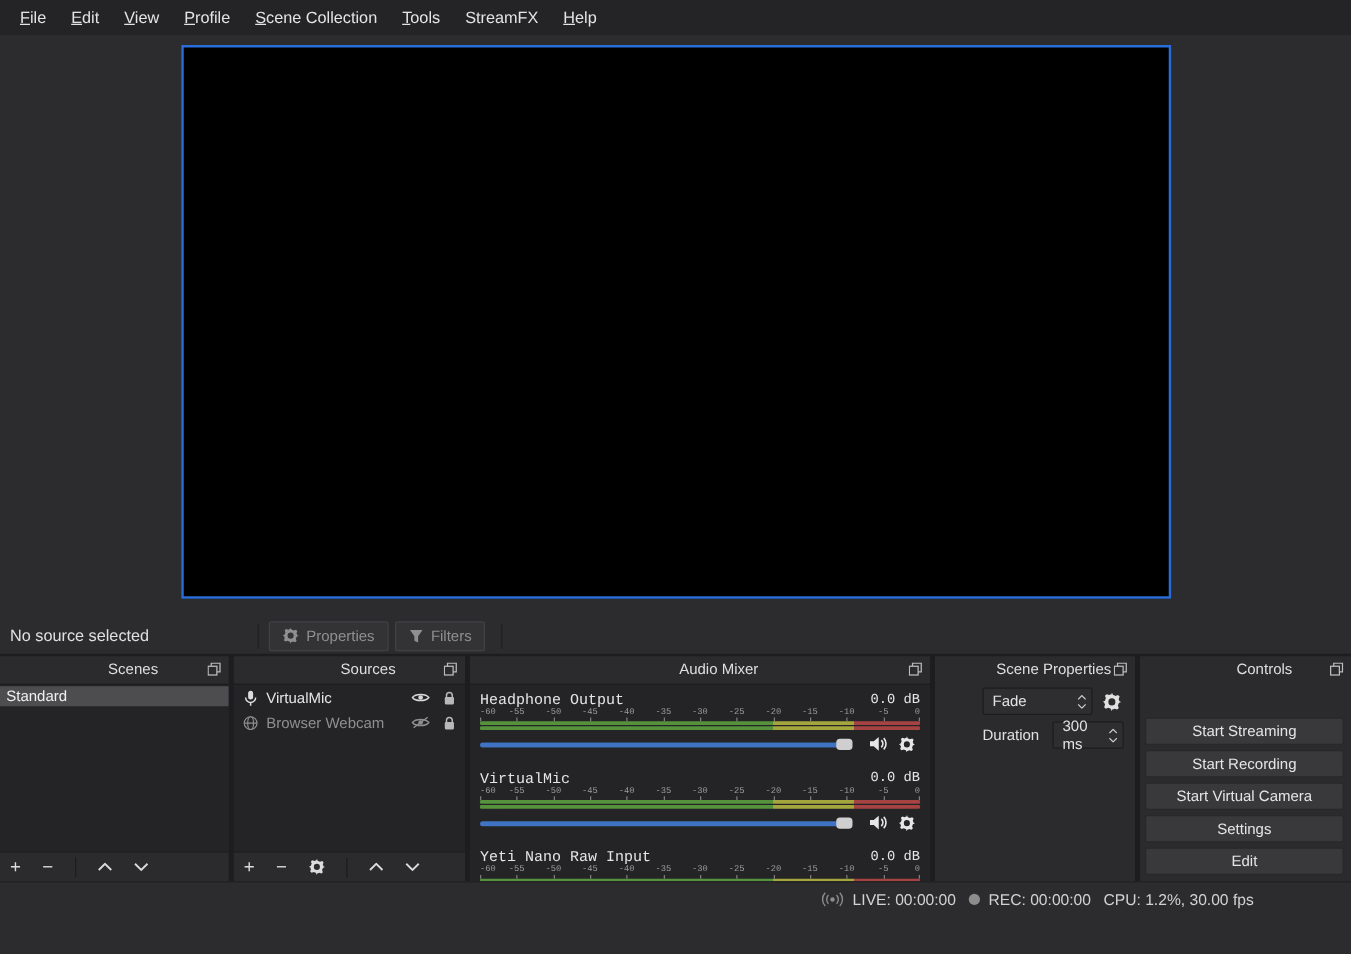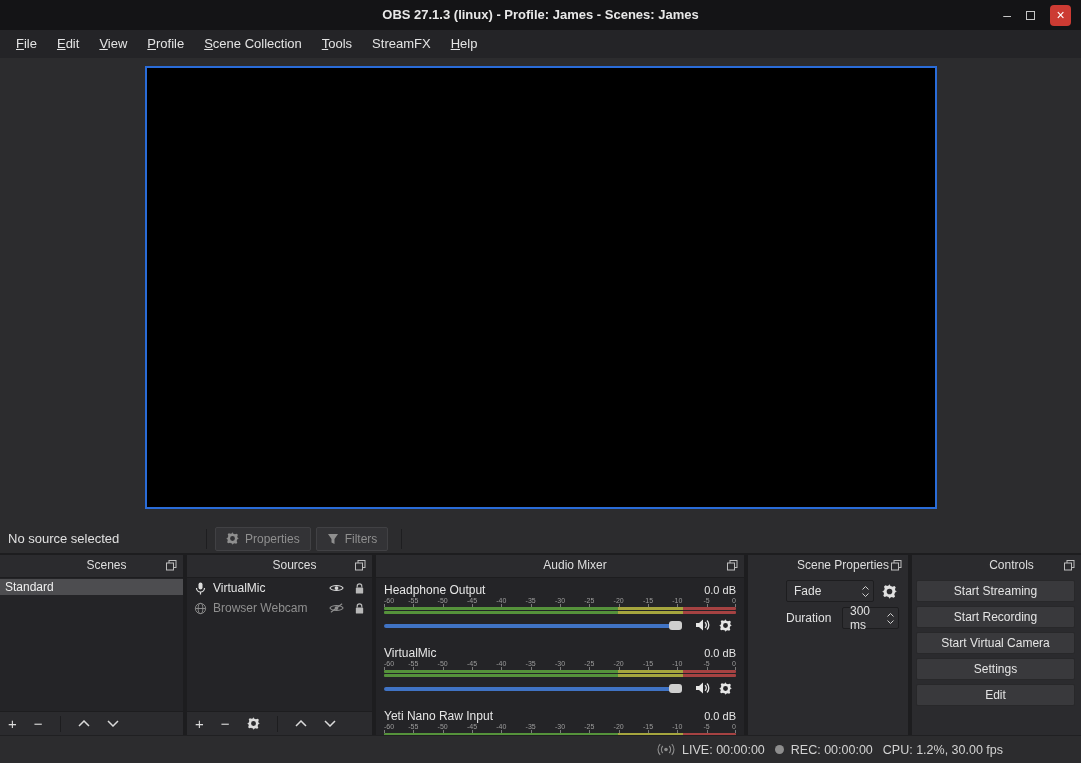--- a/index.html
+++ b/index.html
@@ -53,21 +53,21 @@
   
   .scene-row { height:16px; line-height:16px; padding-left:5px; font-size:12px; color:#f0f0f0; margin-top:1px; }
   .scene-row.selected { background:var(--selection-gray,#4d4d50); }
   .source-row { height:20px; display:flex; align-items:center; gap:6px; padding-left:6px; font-size:12px; color:#e4e4e4; }
   .source-row.dim { color:#8f8f8f; }
   .row-icons { margin-left:auto; display:flex; gap:10px; padding-right:7px; align-items:center; color:#c8c8c8; }
   .src-icon { width:14px; display:flex; justify-content:center; color:#dcdcdc; }
   .source-row.dim .src-icon { color:#8f8f8f; }
 
   
-  .mixer-body { padding:4px 8px 0 8px; }
+  .mixer-body { padding:4px 8px 0 8px;font-family:Liberation Mono, monospace; }
   .channel { height:51px; margin-bottom:12px; }
   .ch-head { height:15px; display:flex; justify-content:space-between; align-items:center; }
   .ch-name { font-size:12px; color:#e6e6e6; }
   .ch-db { font-size:11px; color:#e6e6e6; }
   .ch-scale { position:relative; height:10px; }
   .tick-label { position:absolute; top:0; font-size:7px; line-height:7px; color:#9c9c9c; transform:translateX(-50%); }
   .tick-label.first { transform:none; }
   .tick-label.last { transform:translateX(-100%); }
   .tick-mark { position:absolute; bottom:0; width:1px; height:3px; background:#7c7c7c; }
   .ch-meter { height:8px; margin-bottom:2px; }
@@ -87,48 +87,38 @@
   
   .trans-body { padding:3px 9px 0 5px; }
   .trans-row { display:flex; align-items:center; height:22px; margin-bottom:5px;margin-left:33px; }
   .combo, .spinbox { flex:1; height:22px; display:flex; align-items:center; background:#2e2e31;
                      border:1px solid #1d1d1f; border-radius:2px; padding:0 4px 0 7px; font-size:12px; color:#e2e2e2; }
   .arrows { margin-left:auto; display:flex; flex-direction:column; gap:3px; align-items:center; color:#cfcfcf; }
   .gear-btn { width:20px; margin-left:5px; display:flex; justify-content:center; color:#e0e0e0; }
   .dur-label { width:56px; font-size:12px; color:#e0e0e0; flex:none; }
 
   
-  .controls-body { padding:3px 6px 0 4px; }
+  .controls-body { padding:3px 6px 0 4px;margin-top:24px; }
   .ctl-btn { width:100%; height:22px; margin-bottom:4px; background:#39393c; border:1px solid #28282a;
              border-radius:2px; color:#e4e4e4; font-size:12px; display:flex; align-items:center; justify-content:center;
              font-family:inherit; }
 
   
   .statusbar { height:28px; flex:none; border-top:1px solid #202022; display:flex; align-items:center;
                justify-content:flex-end; gap:10px; padding-right:78px; font-size:12.5px; color:#d2d2d2; }
   .status-item { display:flex; align-items:center; gap:7px; }
   .rec-dot { width:9px; height:9px; border-radius:50%; background:#8d8d8d; display:inline-block; }
   .live-icon { color:#8d8d8d; line-height:0; }
   svg { display:block; }
 </style>
 </head>
 <body>
 
 <div class="window">
 
-  <header class="titlebar">
-    <div class="title">OBS 27.1.3 (linux) - Profile: James - Scenes: James</div>
-    <div class="win-btns">
-      <span class="win-min">–</span>
-      <span class="win-max">
-          <span class="max-square"></span>
-        </span>
-      <span class="win-close">×</span>
-    </div>
-  </header>
 
   <nav class="menubar">
     <span class="menu-item mnemonic">File</span>
     <span class="menu-item mnemonic">Edit</span>
     <span class="menu-item mnemonic">View</span>
     <span class="menu-item mnemonic">Profile</span>
     <span class="menu-item mnemonic">Scene Collection</span>
     <span class="menu-item mnemonic">Tools</span>
     <span class="menu-item">StreamFX</span>
     <span class="menu-item mnemonic">Help</span>

